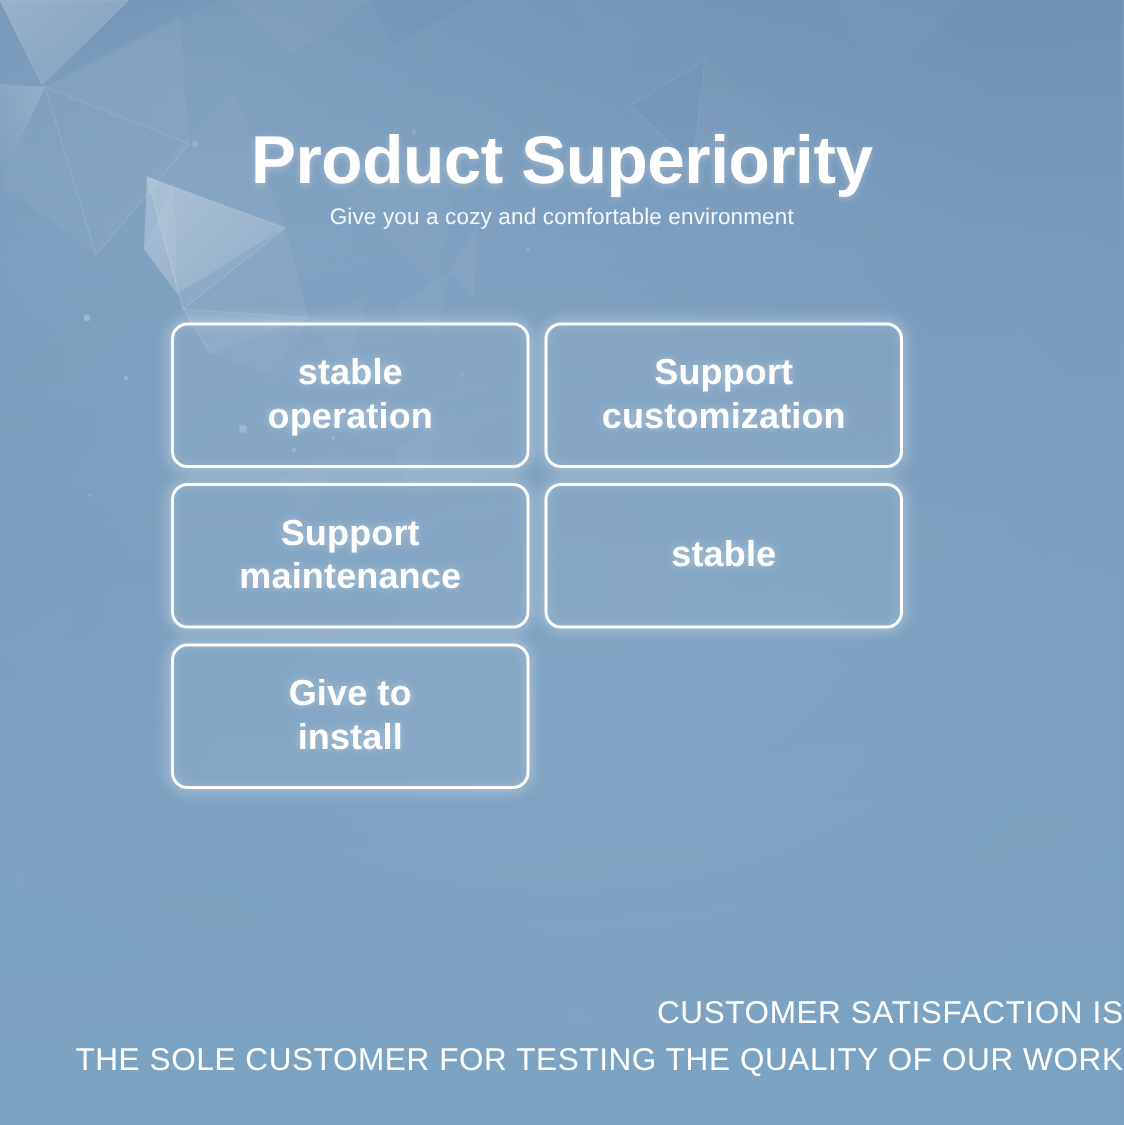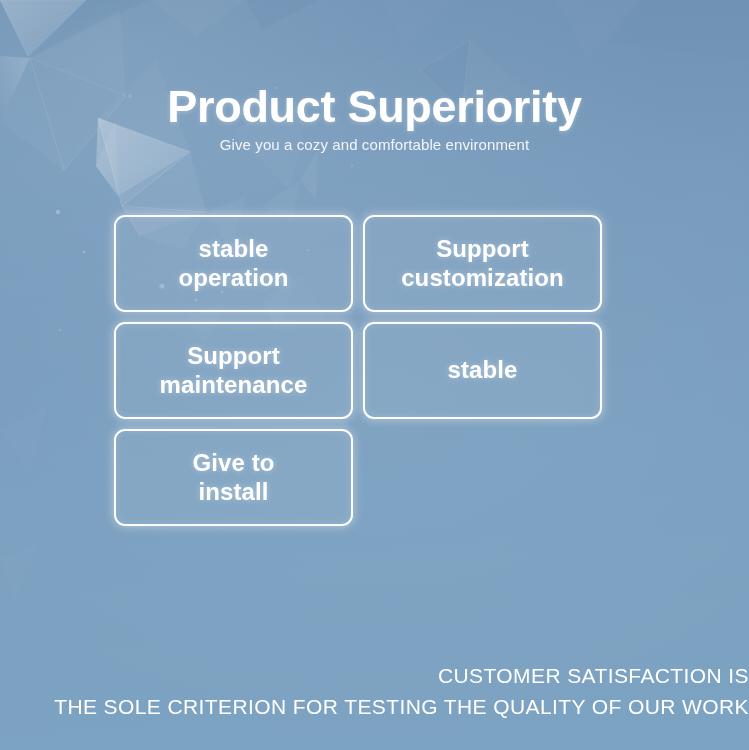--- a/index.html
+++ b/index.html
@@ -253,17 +253,17 @@
       <div class="feature-card">
         <span class="feature-label">Give to
 install</span>
       </div>
 
 
     </div>
 
     <div class="footer">
       <div class="footer-line">CUSTOMER SATISFACTION IS</div>
-      <div class="footer-line">THE SOLE CRITERION FOR TESTING THE QUALITY OF OUR WORK</div>
+      <div class="footer-line">THE SOLE CUSTOMER FOR TESTING THE QUALITY OF OUR WORK</div>
     </div>
 
   </div>
 </div>
 
 </body></html>

